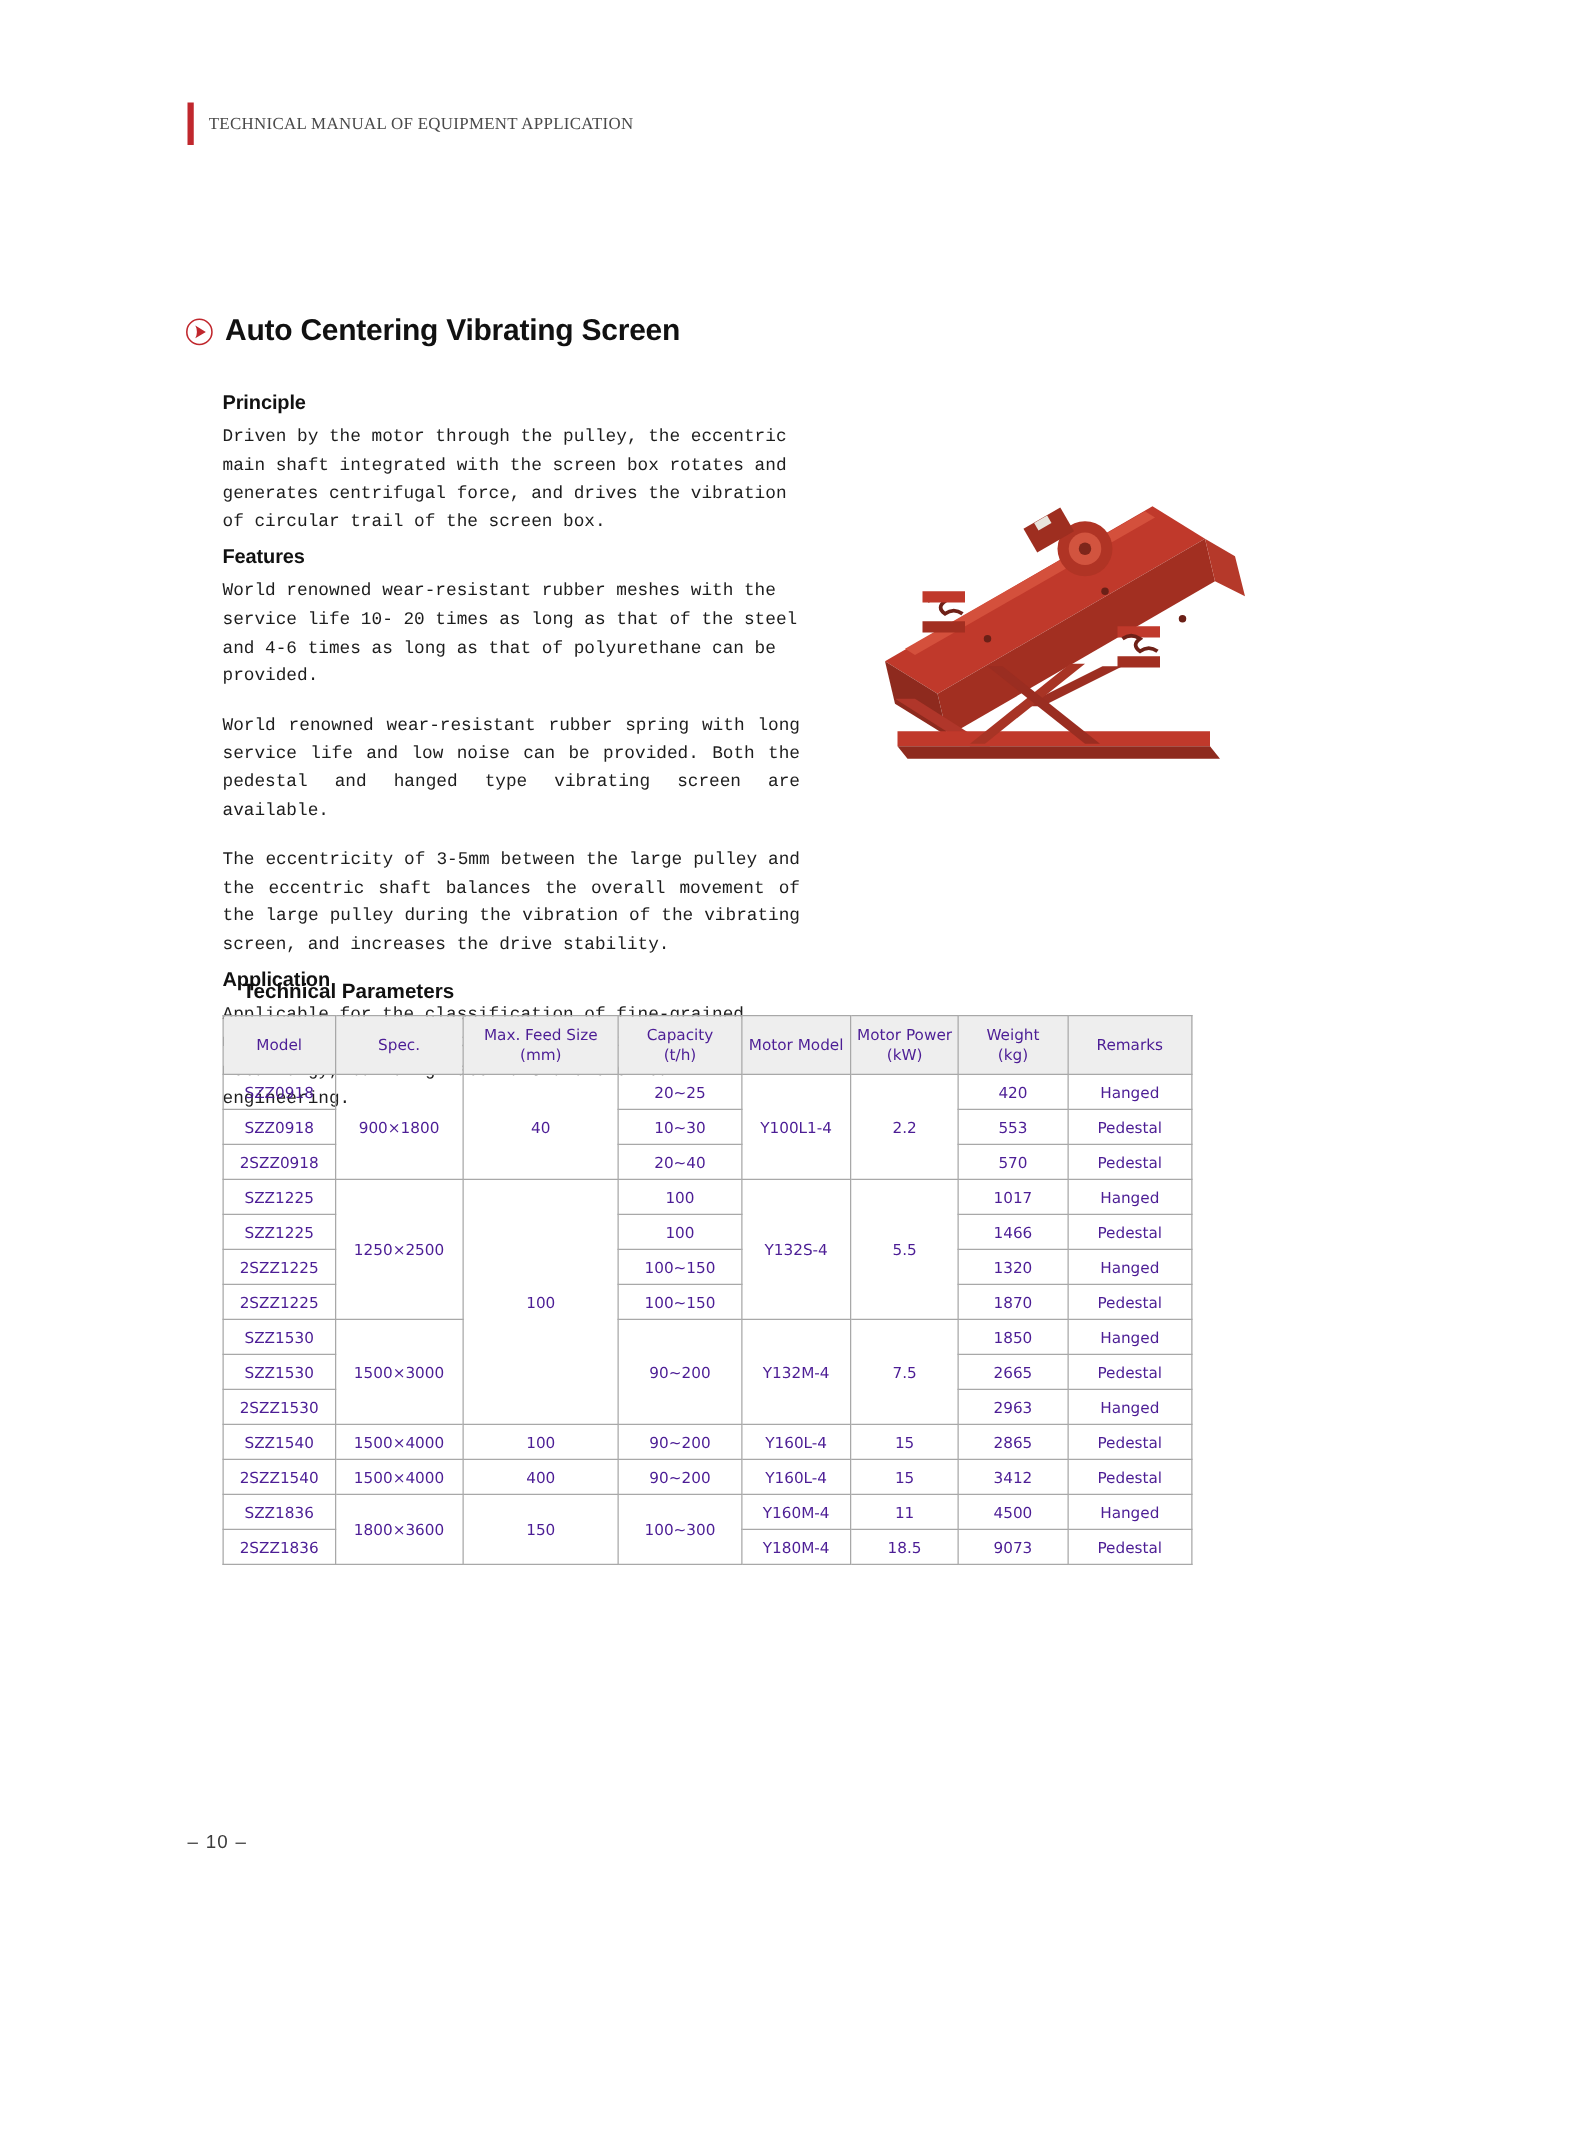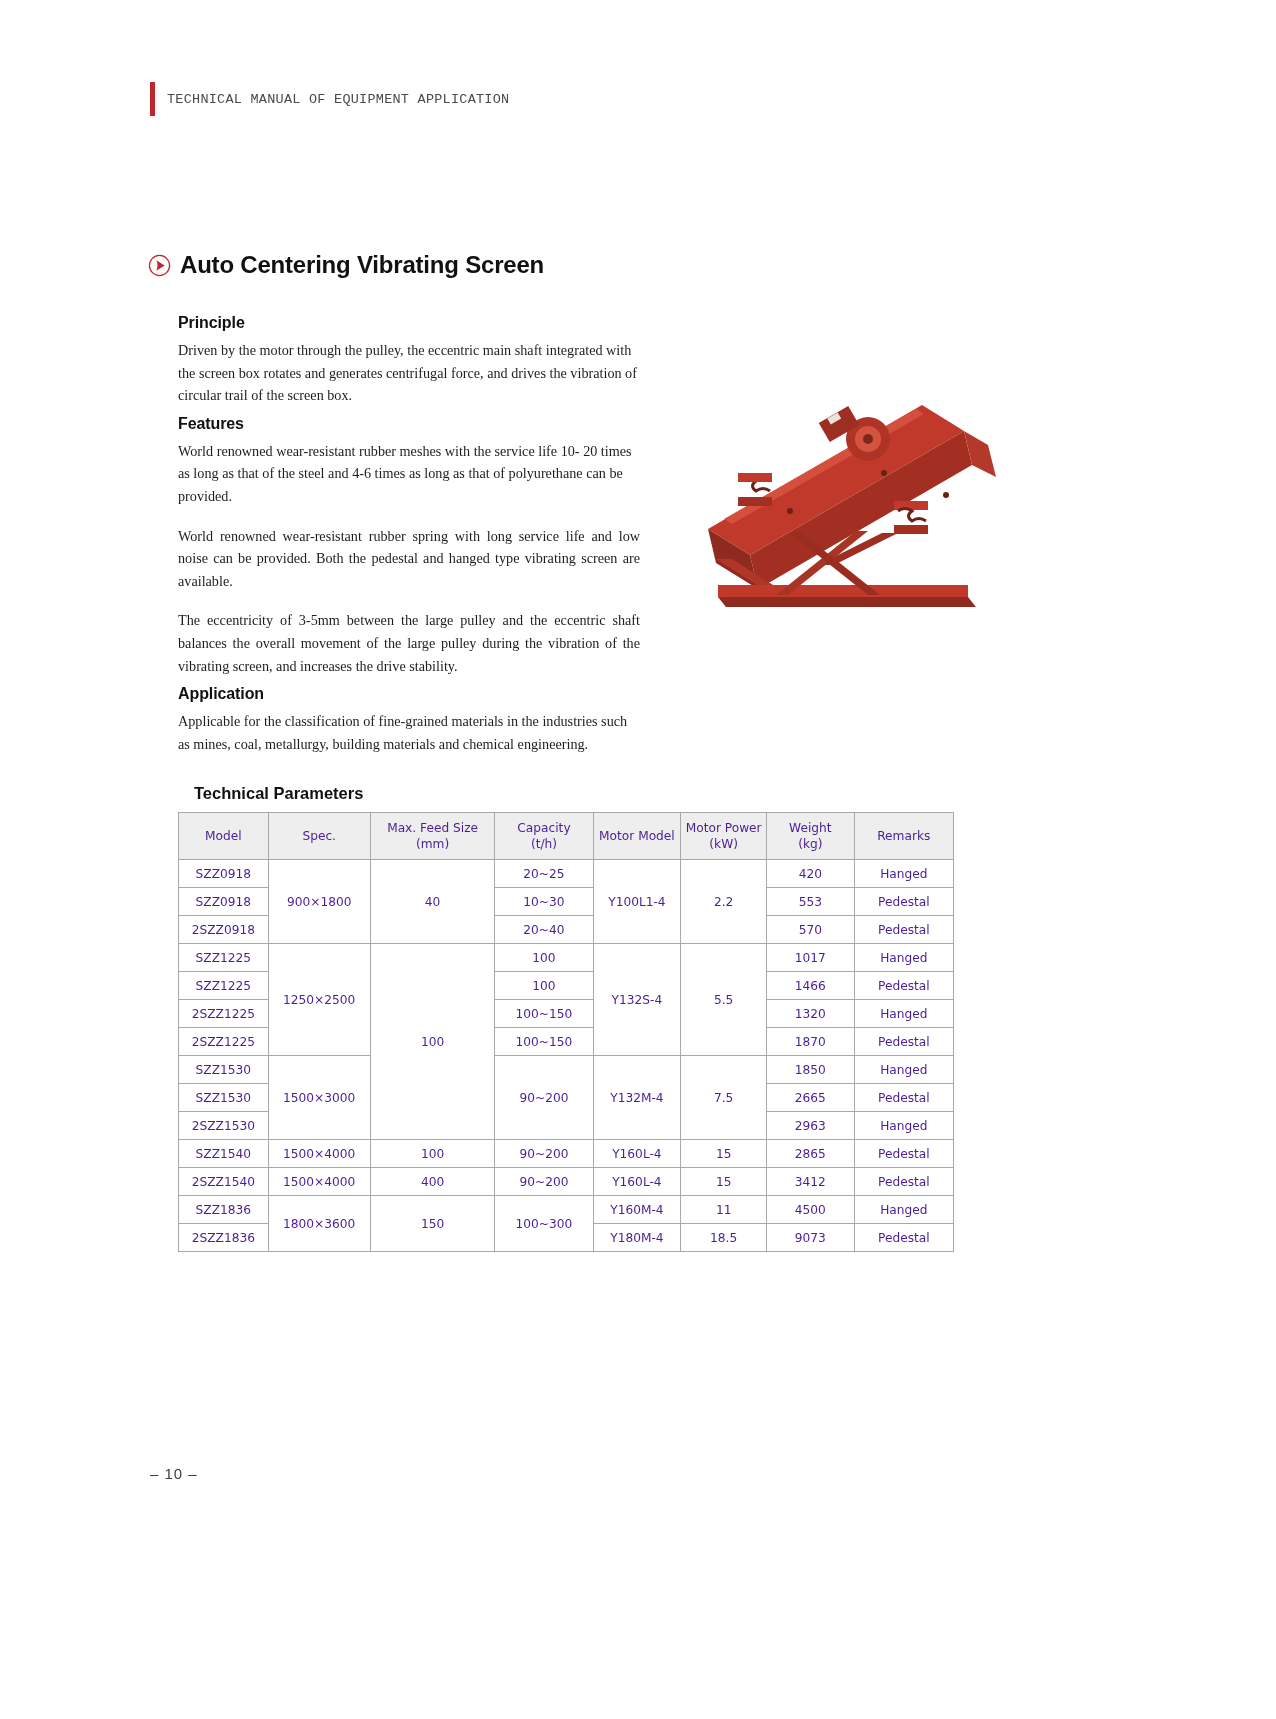--- a/index.html
+++ b/index.html
@@ -24,21 +24,21 @@
     display: flex;
     align-items: center;
     gap: 12px;
   }
   .header-rule {
     width: 5px;
     height: 34px;
     background: #c0272d;
   }
   .header-title {
-    font-family: Liberation Mono, monospace;
+    font-family: Liberation Serif, serif;
     font-size: 13.5px;
     letter-spacing: 0.25px;
     color: #4a4a4a;
     white-space: nowrap;
   }
 
   
   .doc-title-row {
     position: absolute;
     left: 148px;
@@ -72,21 +72,21 @@
   .h3 {
     font-family: "Liberation Sans", sans-serif;
     font-size: 16px;
     font-weight: bold;
     color: #111111;
     margin: 0 0 7px 0;
     letter-spacing: -0.1px;
   }
   .h3.spaced { margin-top: 8px; }
   .para {
-    font-family: Liberation Serif, serif;
+    font-family: Liberation Mono, monospace;
     font-size: 14.2px;
     line-height: 22.6px;
     color: #1d1d1d;
     margin: 0 0 0 0;
     text-align: justify;
   }
   .para + .para { margin-top: 17px; }
   .para.left { text-align: left; }
 
   

